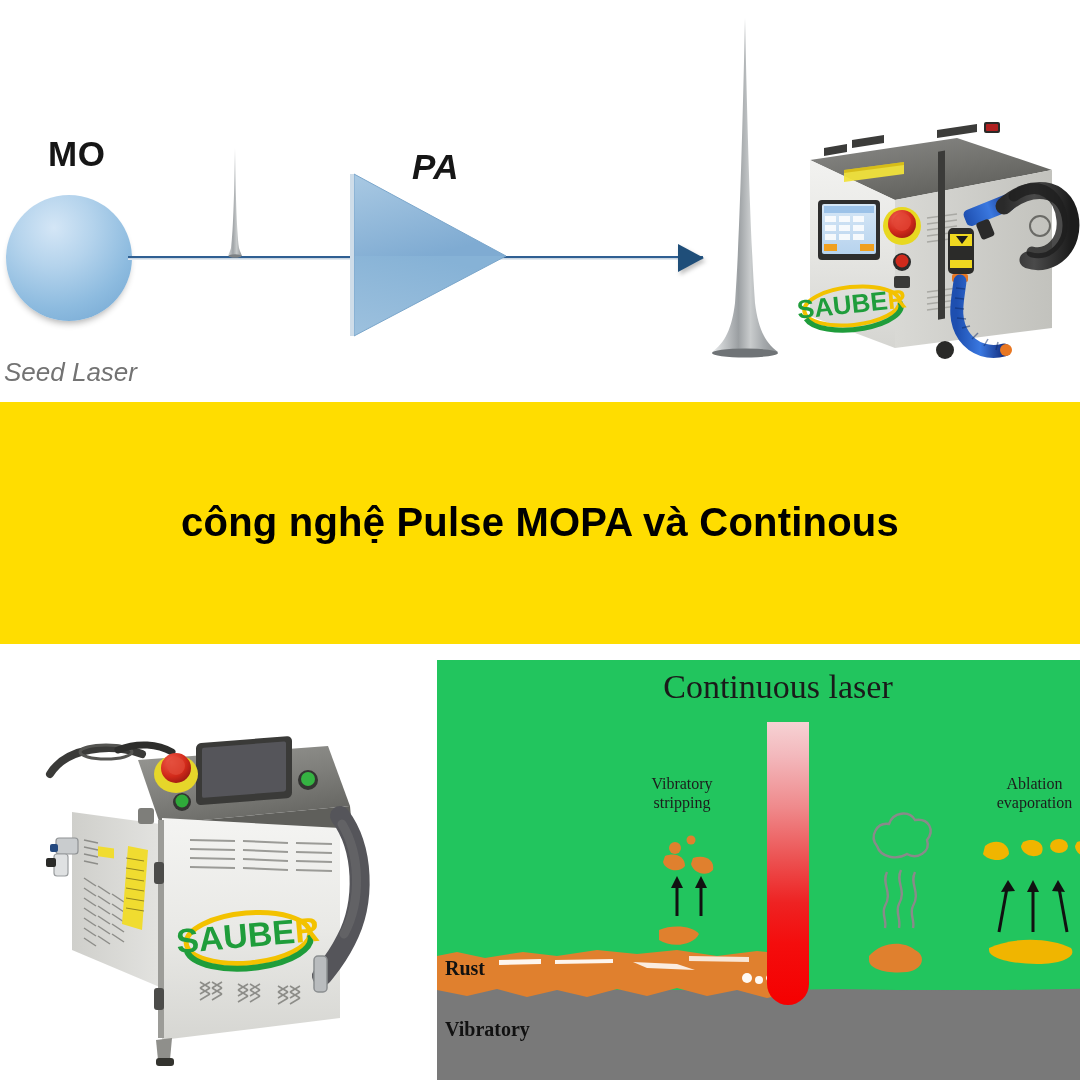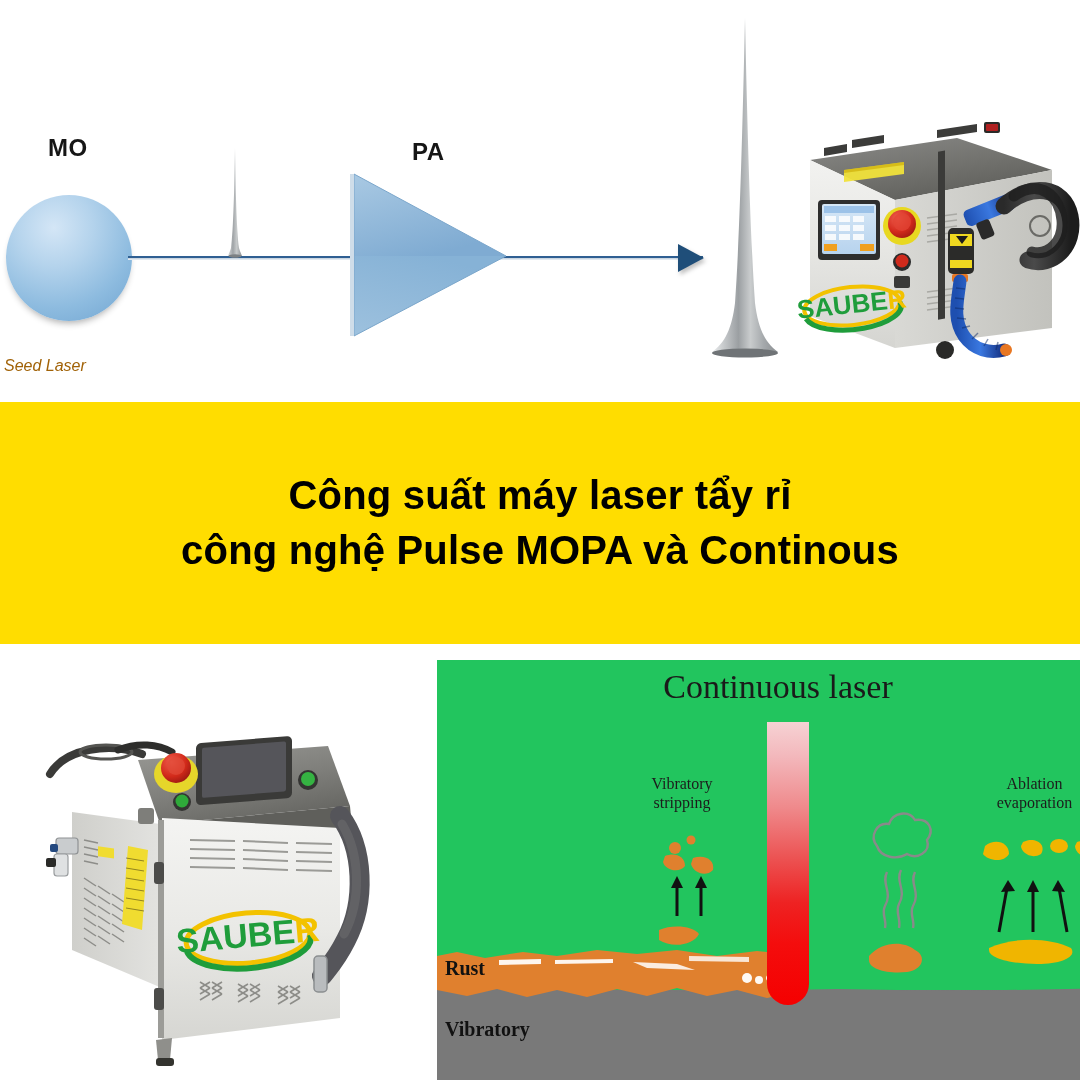--- a/index.html
+++ b/index.html
@@ -18,34 +18,34 @@
   
   #top-diagram {
     position: absolute;
     left: 0; top: 0; width: 1080px; height: 402px;
     background: #ffffff;
     overflow: hidden;
   }
   .mo-label, .pa-label {
     position: absolute;
     font-weight: bold;
-    font-size: 24px;
+    font-size: 35px;
     color: #161616;
     letter-spacing: .5px;
     white-space: nowrap;
     font-family: "Liberation Sans", sans-serif;
   }
   .mo-label { left: 48px; top: 134px; }
-  .pa-label { left: 412px; top: 138px; }
+  .pa-label { left: 412px; top: 147px; font-style: italic; }
 
   .caption {
     position: absolute;
     font-style: italic;
-    font-size: 16px;
-    color: #a16207;
+    font-size: 26px;
+    color: #737373;
     white-space: nowrap;
     font-family: "Liberation Sans", sans-serif;
   }
   #cap-seed  { left: 4px;   top: 357px; }
   #cap-power { left: 333px; top: 357px; }
 
   
   #seed-sphere {
     position: absolute;
     left: 6px; top: 195px;
@@ -378,21 +378,20 @@
         <rect x="222" y="142" width="14" height="18" rx="3" fill="#2a2a2a"></rect>
       </g>
 
       <path d="M252,128 C278,104 312,108 318,138 C324,168 300,190 276,182" stroke="url(#mt-hose)" stroke-width="17" fill="none" stroke-linecap="round"></path>
       <path d="M262,118 C288,100 308,118 310,142 C312,164 296,178 280,174" stroke="#1e1e1e" stroke-width="11" fill="none" stroke-linecap="round" opacity=".8"></path>
       <circle cx="288" cy="148" r="10" fill="none" stroke="#6a6a66" stroke-width="2"></circle>
     </svg>
   </div>
 
   <div id="banner">
-    <div class="bline">Công suất máy laser tẩy rỉ</div>
     <div class="bline">công nghệ Pulse MOPA và Continous</div>
   </div>
 
   <svg id="machine-bottom" viewBox="0 0 380 385">
     <defs>
       <linearGradient id="mb-top" x1="0" y1="0" x2="0.5" y2="1">
         <stop offset="0%" stop-color="#9a9a96"></stop>
         <stop offset="60%" stop-color="#7e7e7a"></stop>
         <stop offset="100%" stop-color="#686864"></stop>
       </linearGradient>

